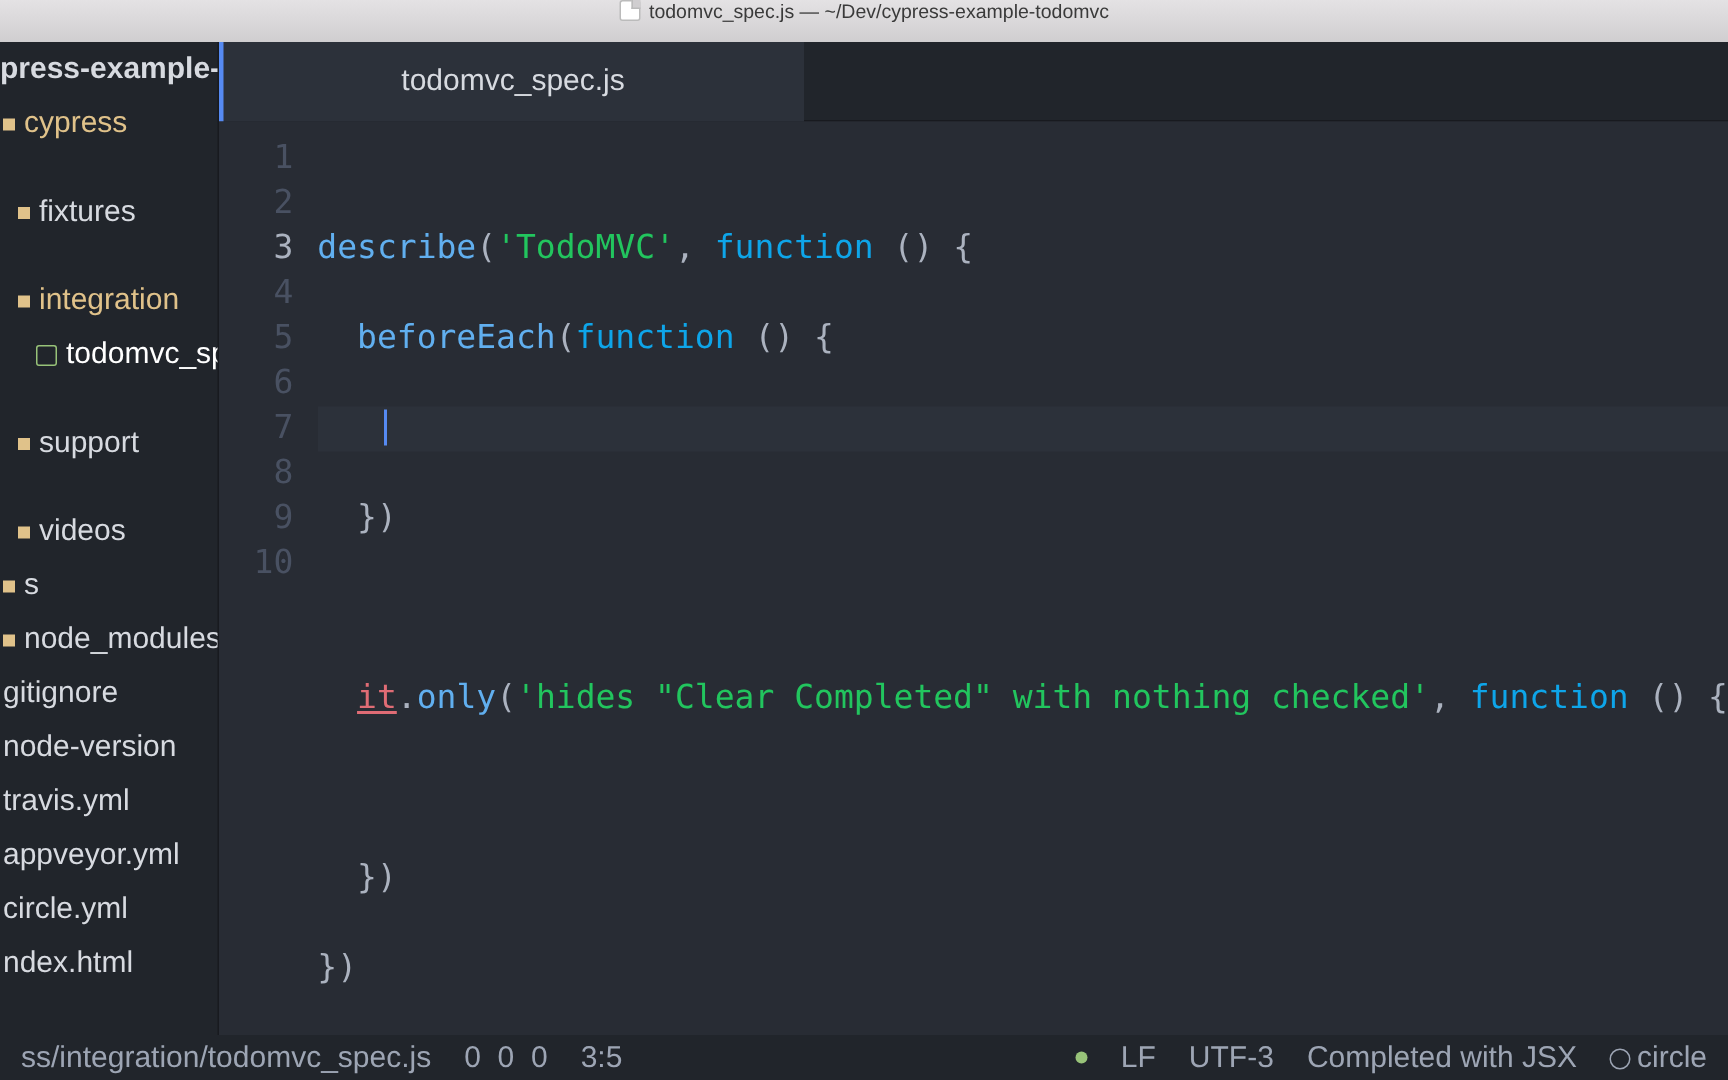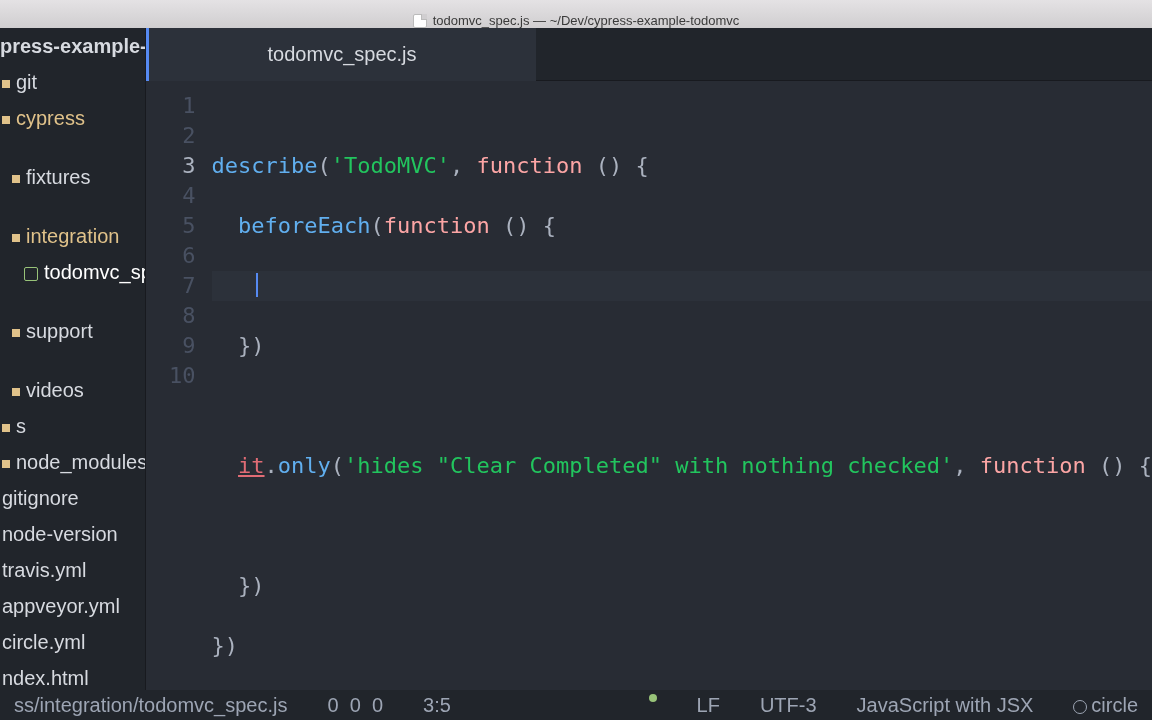--- a/index.html
+++ b/index.html
@@ -2,21 +2,21 @@
 <html><head>
 <meta charset="utf-8">
 <style>
   * { margin:0; padding:0; box-sizing:border-box; }
   html,body { width:1152px; height:720px; overflow:hidden;
     font-family:"SF Mono","Menlo","Monaco",monospace;
     background:#282c34; color:#abb2bf; }
   
   .titlebar { height:28px; width:100%;
      background:linear-gradient(#e4e2e4,#d0ced0);
-     display:flex; align-items:flex-end; justify-content:center;
+     display:flex; align-items:flex-start; justify-content:center;
      font-family:-apple-system,Helvetica,Arial,sans-serif;
      font-size:13px; color:#3a3a3a; position:relative; }
   .titlebar .doc-icon { width:14px; height:14px; margin-right:6px;
      display:inline-block; background:#fff; border:1px solid #bbb;
      border-radius:2px; position:relative; }
   .titlebar .doc-icon::after { content:""; position:absolute; right:-1px; top:-1px;
      width:5px; height:5px; background:#d0ced0; border-left:1px solid #bbb;
      border-bottom:1px solid #bbb; }
   
   .app { display:flex; height:662px; width:100%; }
@@ -55,50 +55,49 @@
   .gutter .ln { height:30px; }
   .gutter .ln.cur { color:#abb2bf; }
   .code { flex:1; padding-top:10px; font-size:22px;
      line-height:30px; white-space:pre;
      font-family:"Menlo","SF Mono",monospace; overflow:hidden; }
   .code .row { height:30px; position:relative; }
   .code .row.cur { background:#2c313a; }
   .code .row.cur::after { content:""; position:absolute; left:44px; top:2px;
      width:2px; height:24px; background:#568af2; }
   .c-fn  { color:#61afef; }   
-  .c-kw  { color:#fca5a5; }   
+  .c-kw  { color:#0ea5e9; }   
   .c-str { color:#22c55e; }   
   .c-punc{ color:#abb2bf; }
   .c-it  { color:#e06c75;text-decoration:underline; }   
   .c-invis{ color:#3e4451; }
   
   .status { height:30px; width:100%; background:#21252b;
      display:flex; align-items:center; font-size:20px;
      font-family:-apple-system,Arial,sans-serif; color:#9da5b4;
      padding:0 14px; justify-content:space-between; }
-  .status .left, .status .right { display:flex; gap:40px; }
+  .status .left, .status .right { display:flex; gap:22px; align-items:center; }
   .dot { width:8px; height:8px; border-radius:50%; background:#98c379;
      display:inline-block; }
   .branch-icon { display:inline-block; width:14px; height:14px;
      border:1.5px solid #9da5b4; border-radius:50%;
      margin-right:4px; vertical-align:-2px; }
 </style>
 </head>
 <body>
 
 <div class="titlebar">
   <span class="doc-icon"></span>
   <span>todomvc_spec.js — ~/Dev/cypress-example-todomvc</span>
 </div>
 
 <div class="app">
 
   <div class="sidebar" id="sidebar">
       <div class="side-item depth0 root"><span>press-example-todomvc</span></div>
-      <div class="side-item depth1 folder"><span>git</span></div>
       <div class="side-item depth1 folder open"><span>cypress</span></div>
       <div class="side-item depth2 folder"><span>fixtures</span></div>
       <div class="side-item depth2 folder open"><span>integration</span></div>
       <div class="side-item depth3 file sel"><span class="ficon"></span><span>todomvc_spec.js</span></div>
       <div class="side-item depth2 folder"><span>support</span></div>
       <div class="side-item depth2 folder"><span>videos</span></div>
       <div class="side-item depth1 folder"><span>s</span></div>
       <div class="side-item depth1 folder"><span>node_modules</span></div>
       <div class="side-item depth1 file"><span>gitignore</span></div>
       <div class="side-item depth1 file"><span>node-version</span></div>
@@ -153,18 +152,18 @@
       <span>0</span>&nbsp;
       <span>0</span>&nbsp;
       <span>0</span>
     </span>
     <span>3:5</span>
   </div>
   <div class="right">
     <span class="dot"></span>
     <span>LF</span>
     <span>UTF-3</span>
-    <span>JavaScript with JSX</span>
+    <span>Completed with JSX</span>
     <span>
       <span class="branch-icon"></span><span>circle</span>
     </span>
   </div>
 </div>
 
 </body></html>

